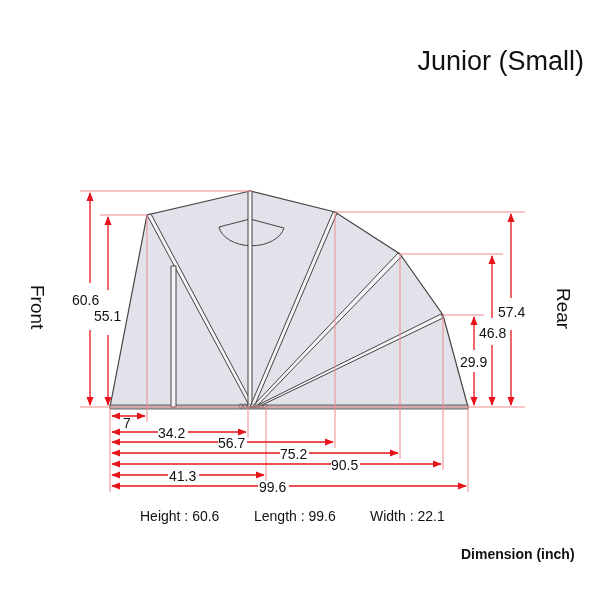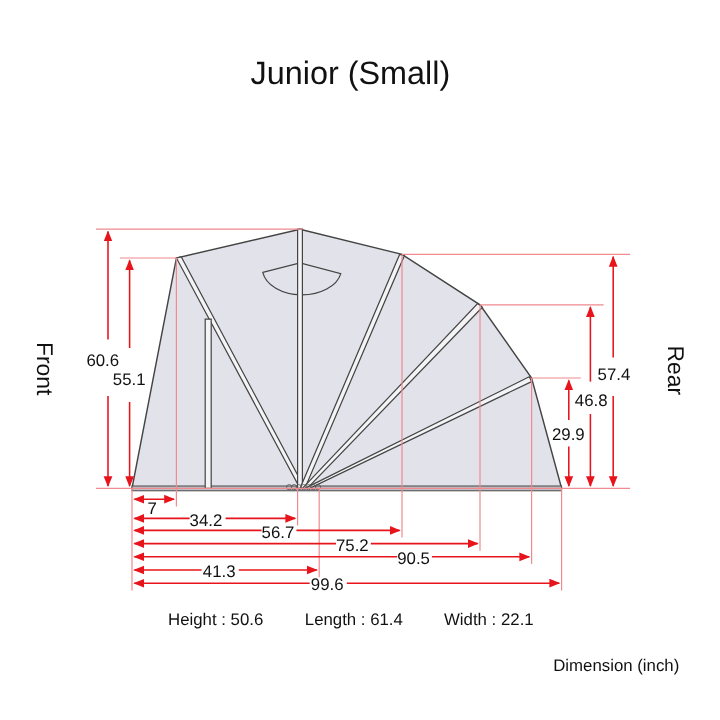--- a/index.html
+++ b/index.html
@@ -1,25 +1,25 @@
 <!DOCTYPE html>
 <html><head>
 <meta charset="utf-8">
 <style>
   html, body { margin:0; padding:0; background:#ffffff; }
   body { width:600px; height:600px; position:relative; overflow:hidden;
          font-family:"Liberation Sans", sans-serif; color:#111; }
-  .title { position:absolute; left:0; top:46px; width:584px; text-align:center;
+  .title { position:absolute; left:0; top:46px; width:584px; text-align:right;
            font-size:27px; }
   svg { position:absolute; left:0; top:0; }
   .dimtext { font-family:"Liberation Sans", sans-serif; font-size:14px; fill:#111; }
   .side { font-family:"Liberation Sans", sans-serif; font-size:19px; fill:#111; }
   .specs { position:absolute; top:508px; left:140px; font-size:14px; }
   .specs span { position:absolute; white-space:nowrap; }
-  .unit { position:absolute; top:546px; left:461px; font-size:14px; white-space:nowrap; }
+  .unit { position:absolute; top:546px; left:461px; font-size:14px; white-space:nowrap;font-weight:bold; }
 </style>
 </head>
 <body>
 
 <div class="title">Junior (Small)</div>
 
 <svg width="600" height="600" viewBox="0 0 600 600">
   <defs>
     <marker id="ah" viewBox="0 0 10 10" refX="9" refY="5" markerWidth="7" markerHeight="7" orient="auto-start-reverse">
       <path d="M0,1 L10,5 L0,9 z" fill="#e8141c"></path>
@@ -109,17 +109,17 @@
   <text class="dimtext" x="280" y="459">75.2</text>
   <text class="dimtext" x="331" y="470">90.5</text>
   <text class="dimtext" x="169" y="481">41.3</text>
   <text class="dimtext" x="259" y="492">99.6</text>
 
   <text class="side" transform="translate(31,285) rotate(90)">Front</text>
   <text class="side" transform="translate(557,288) rotate(90)">Rear</text>
 </svg>
 
 <div class="specs">
-  <span style="left:0">Height : 50.6</span>
-  <span style="left:114px">Length : 61.4</span>
+  <span style="left:0">Height : 60.6</span>
+  <span style="left:114px">Length : 99.6</span>
   <span style="left:230px">Width : 22.1</span>
 </div>
 <div class="unit">Dimension (inch)</div>
 
 </body></html>

